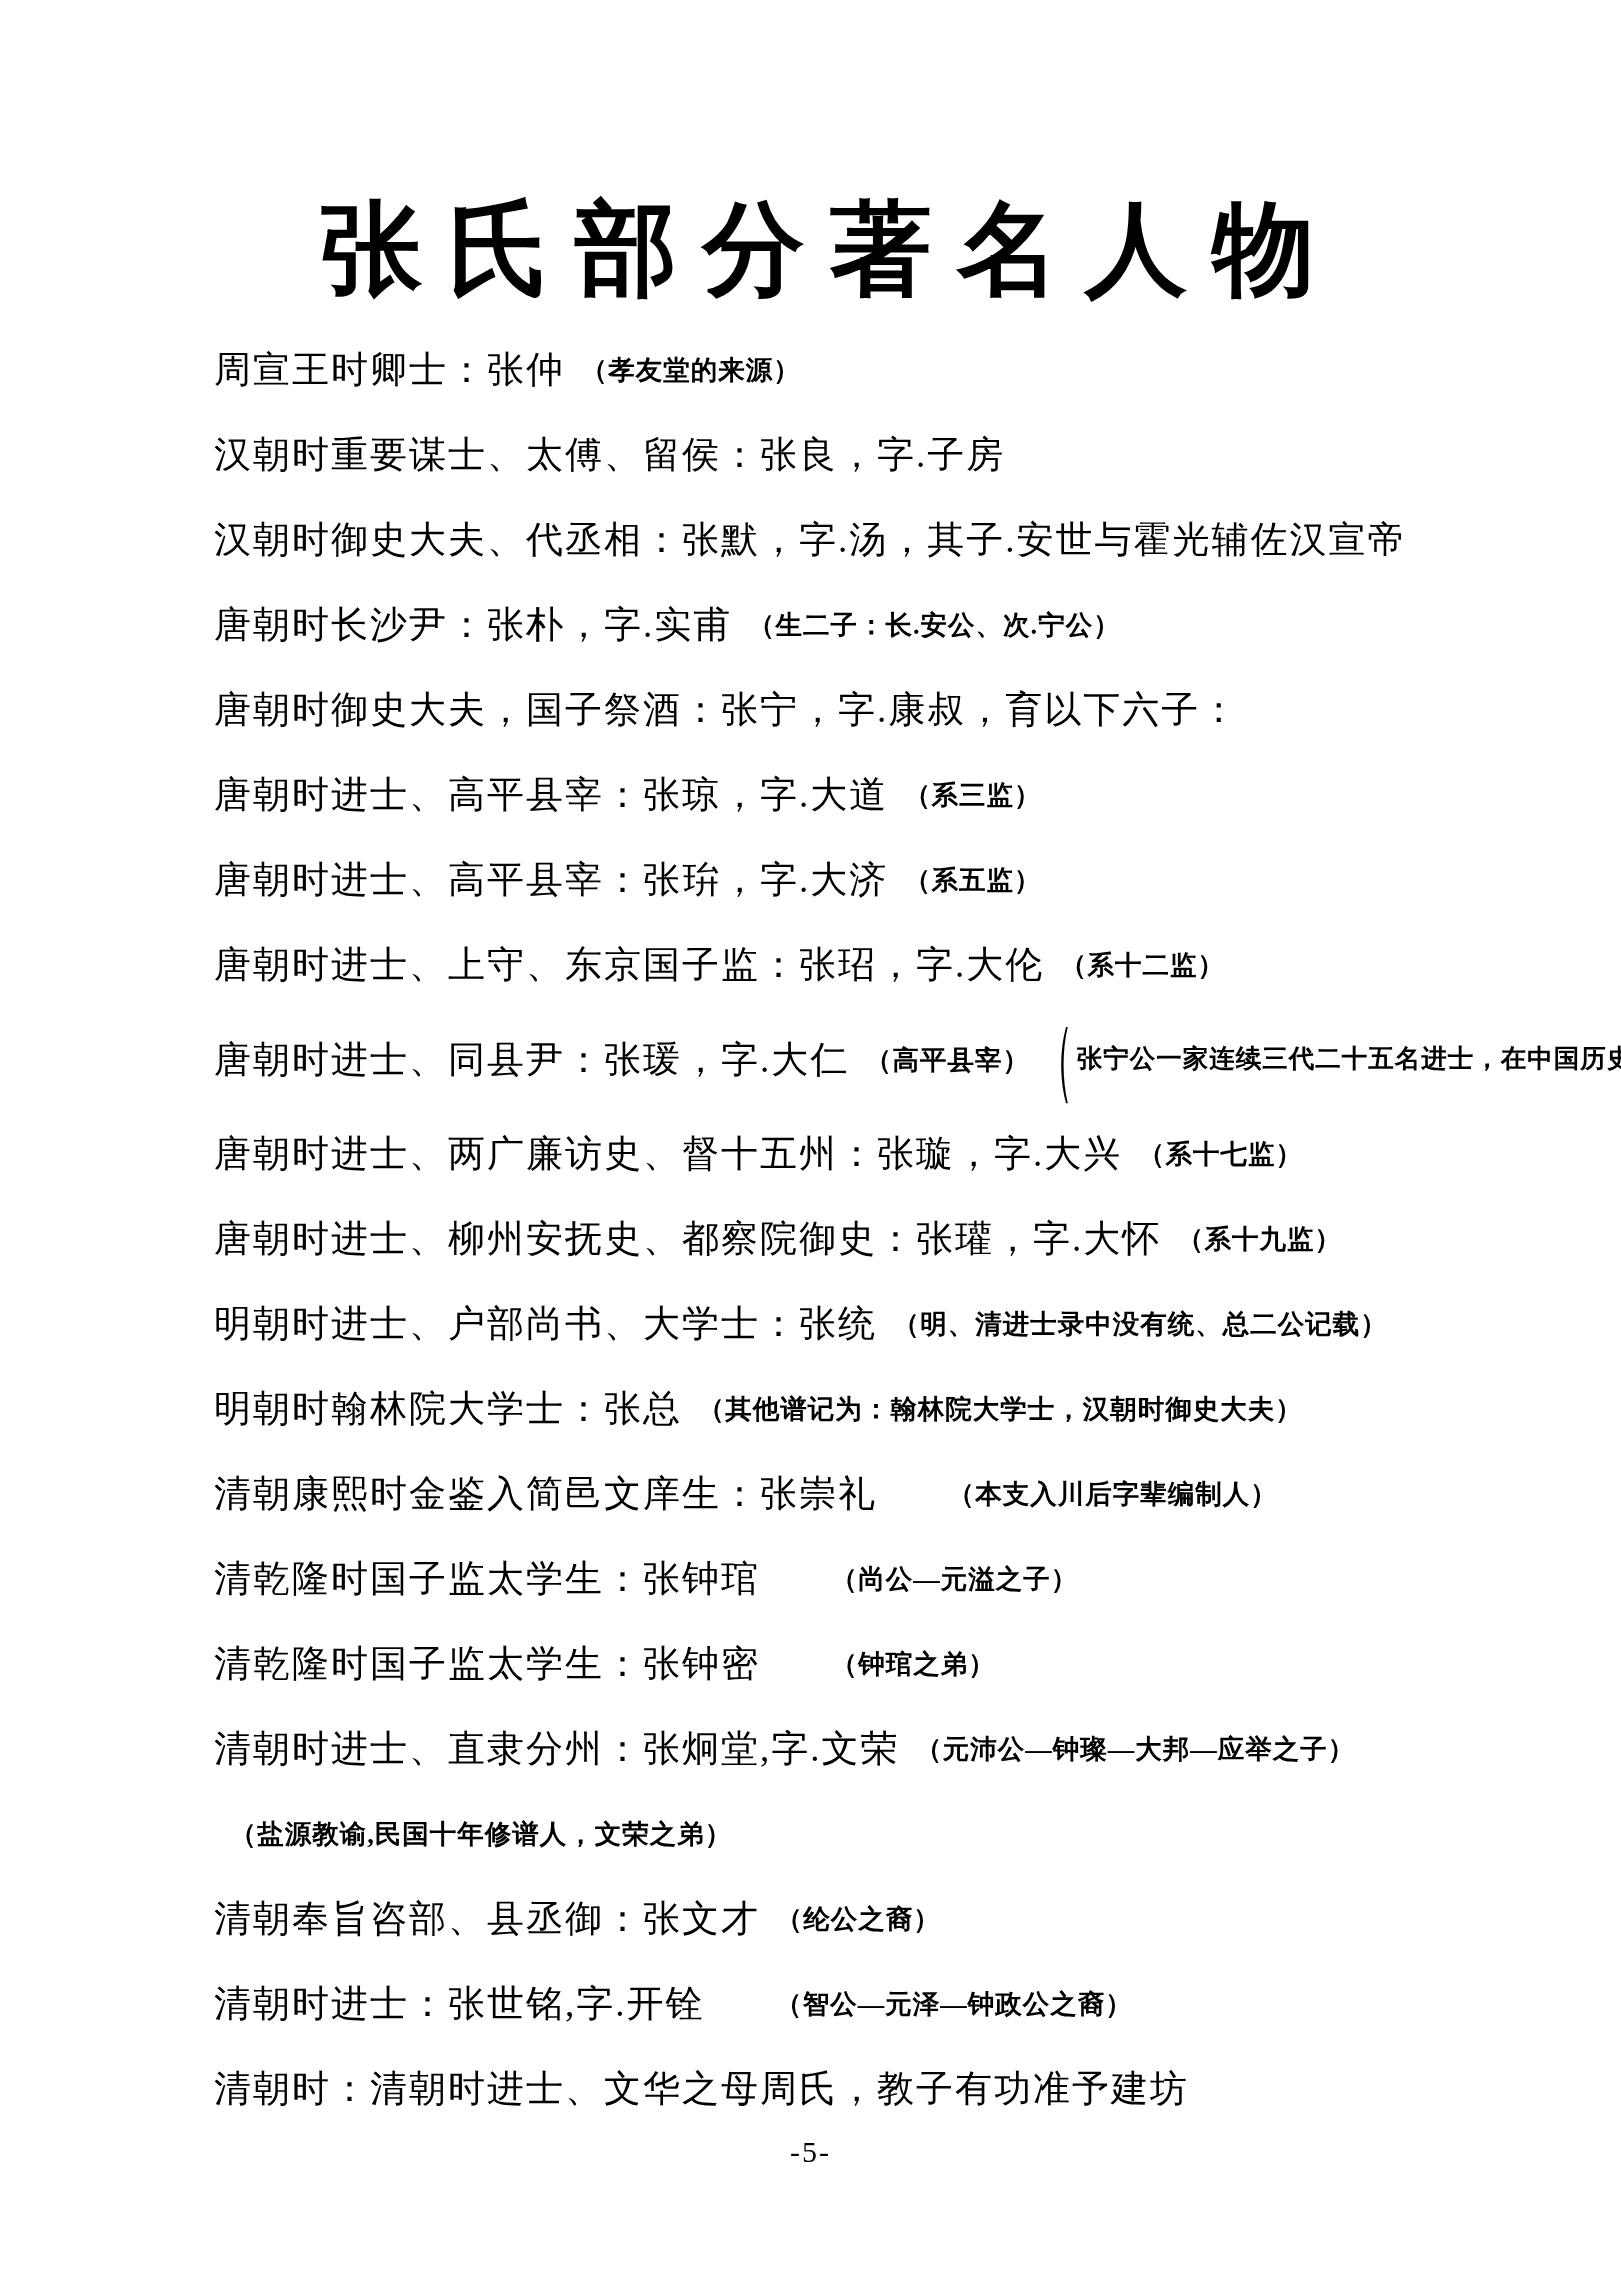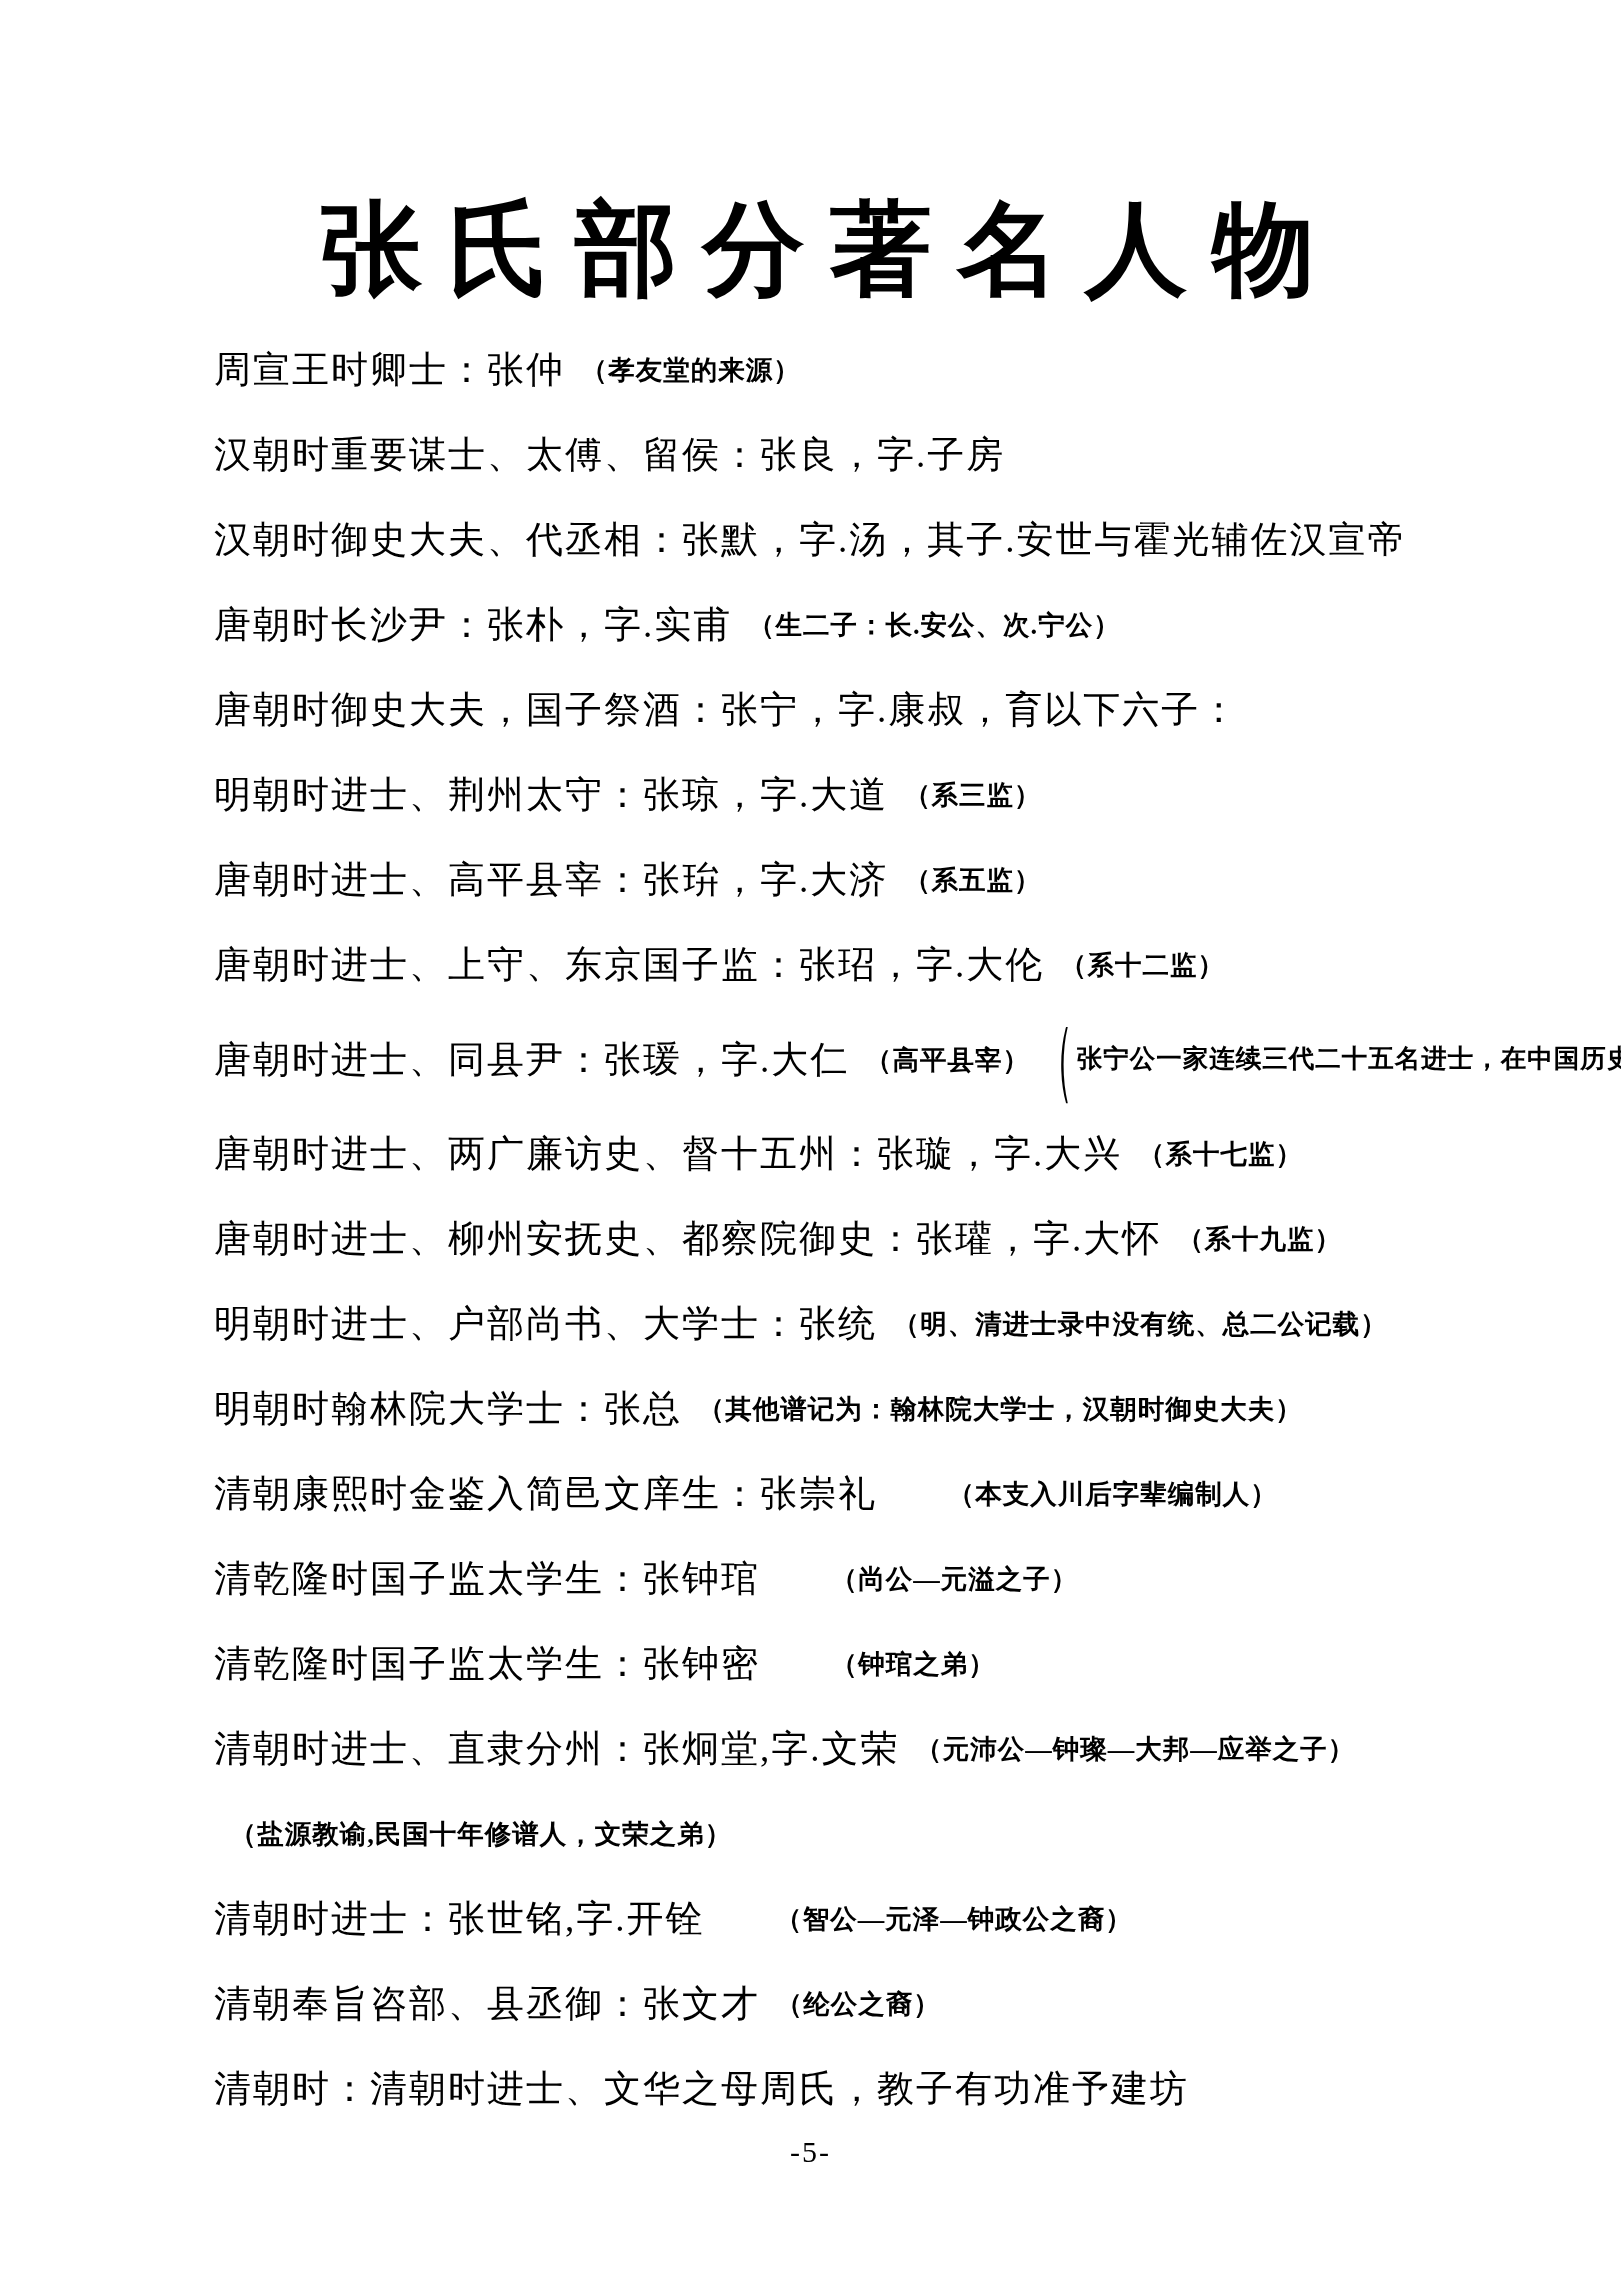--- a/index.html
+++ b/index.html
@@ -111,21 +111,21 @@
     <span class="entry-note">（生二子：长.安公、次.宁公）</span>
 
   </div>
 
   <div class="entry">
     <span class="entry-text">唐朝时御史大夫，国子祭酒：张宁，字.康叔，育以下六子：</span>
 
   </div>
 
   <div class="entry">
-    <span class="entry-text">明朝时进士、荆州太守：张琼，字.大道</span>
+    <span class="entry-text">唐朝时进士、高平县宰：张琼，字.大道</span>
     <span class="entry-note">（系三监）</span>
 
   </div>
 
   <div class="entry">
     <span class="entry-text">唐朝时进士、高平县宰：张㺹，字.大济</span>
     <span class="entry-note">（系五监）</span>
 
   </div>
 
@@ -195,32 +195,32 @@
     <span class="entry-note">（元沛公—钟璨—大邦—应举之子）</span>
 
   </div>
 
   <div class="entry">
     <span class="entry-note">（盐源教谕,民国十年修谱人，文荣之弟）</span>
 
   </div>
 
   <div class="entry">
+    <span class="entry-text">清朝奉旨咨部、县丞御：张文才</span>
+    <span class="entry-note">（纶公之裔）</span>
+
+  </div>
+
+  <div class="entry">
     <span class="entry-text">清朝时进士：张世铭,字.开铨</span>
     <span class="entry-note">　　（智公—元泽—钟政公之裔）</span>
 
   </div>
 
   <div class="entry">
-    <span class="entry-text">清朝奉旨咨部、县丞御：张文才</span>
-    <span class="entry-note">（纶公之裔）</span>
-
-  </div>
-
-  <div class="entry">
     <span class="entry-text">清朝时：清朝时进士、文华之母周氏，教子有功准予建坊</span>
 
   </div>
 </main>
 
   <div class="footer">-5-</div>
 </div>
 
 
 </body></html>

